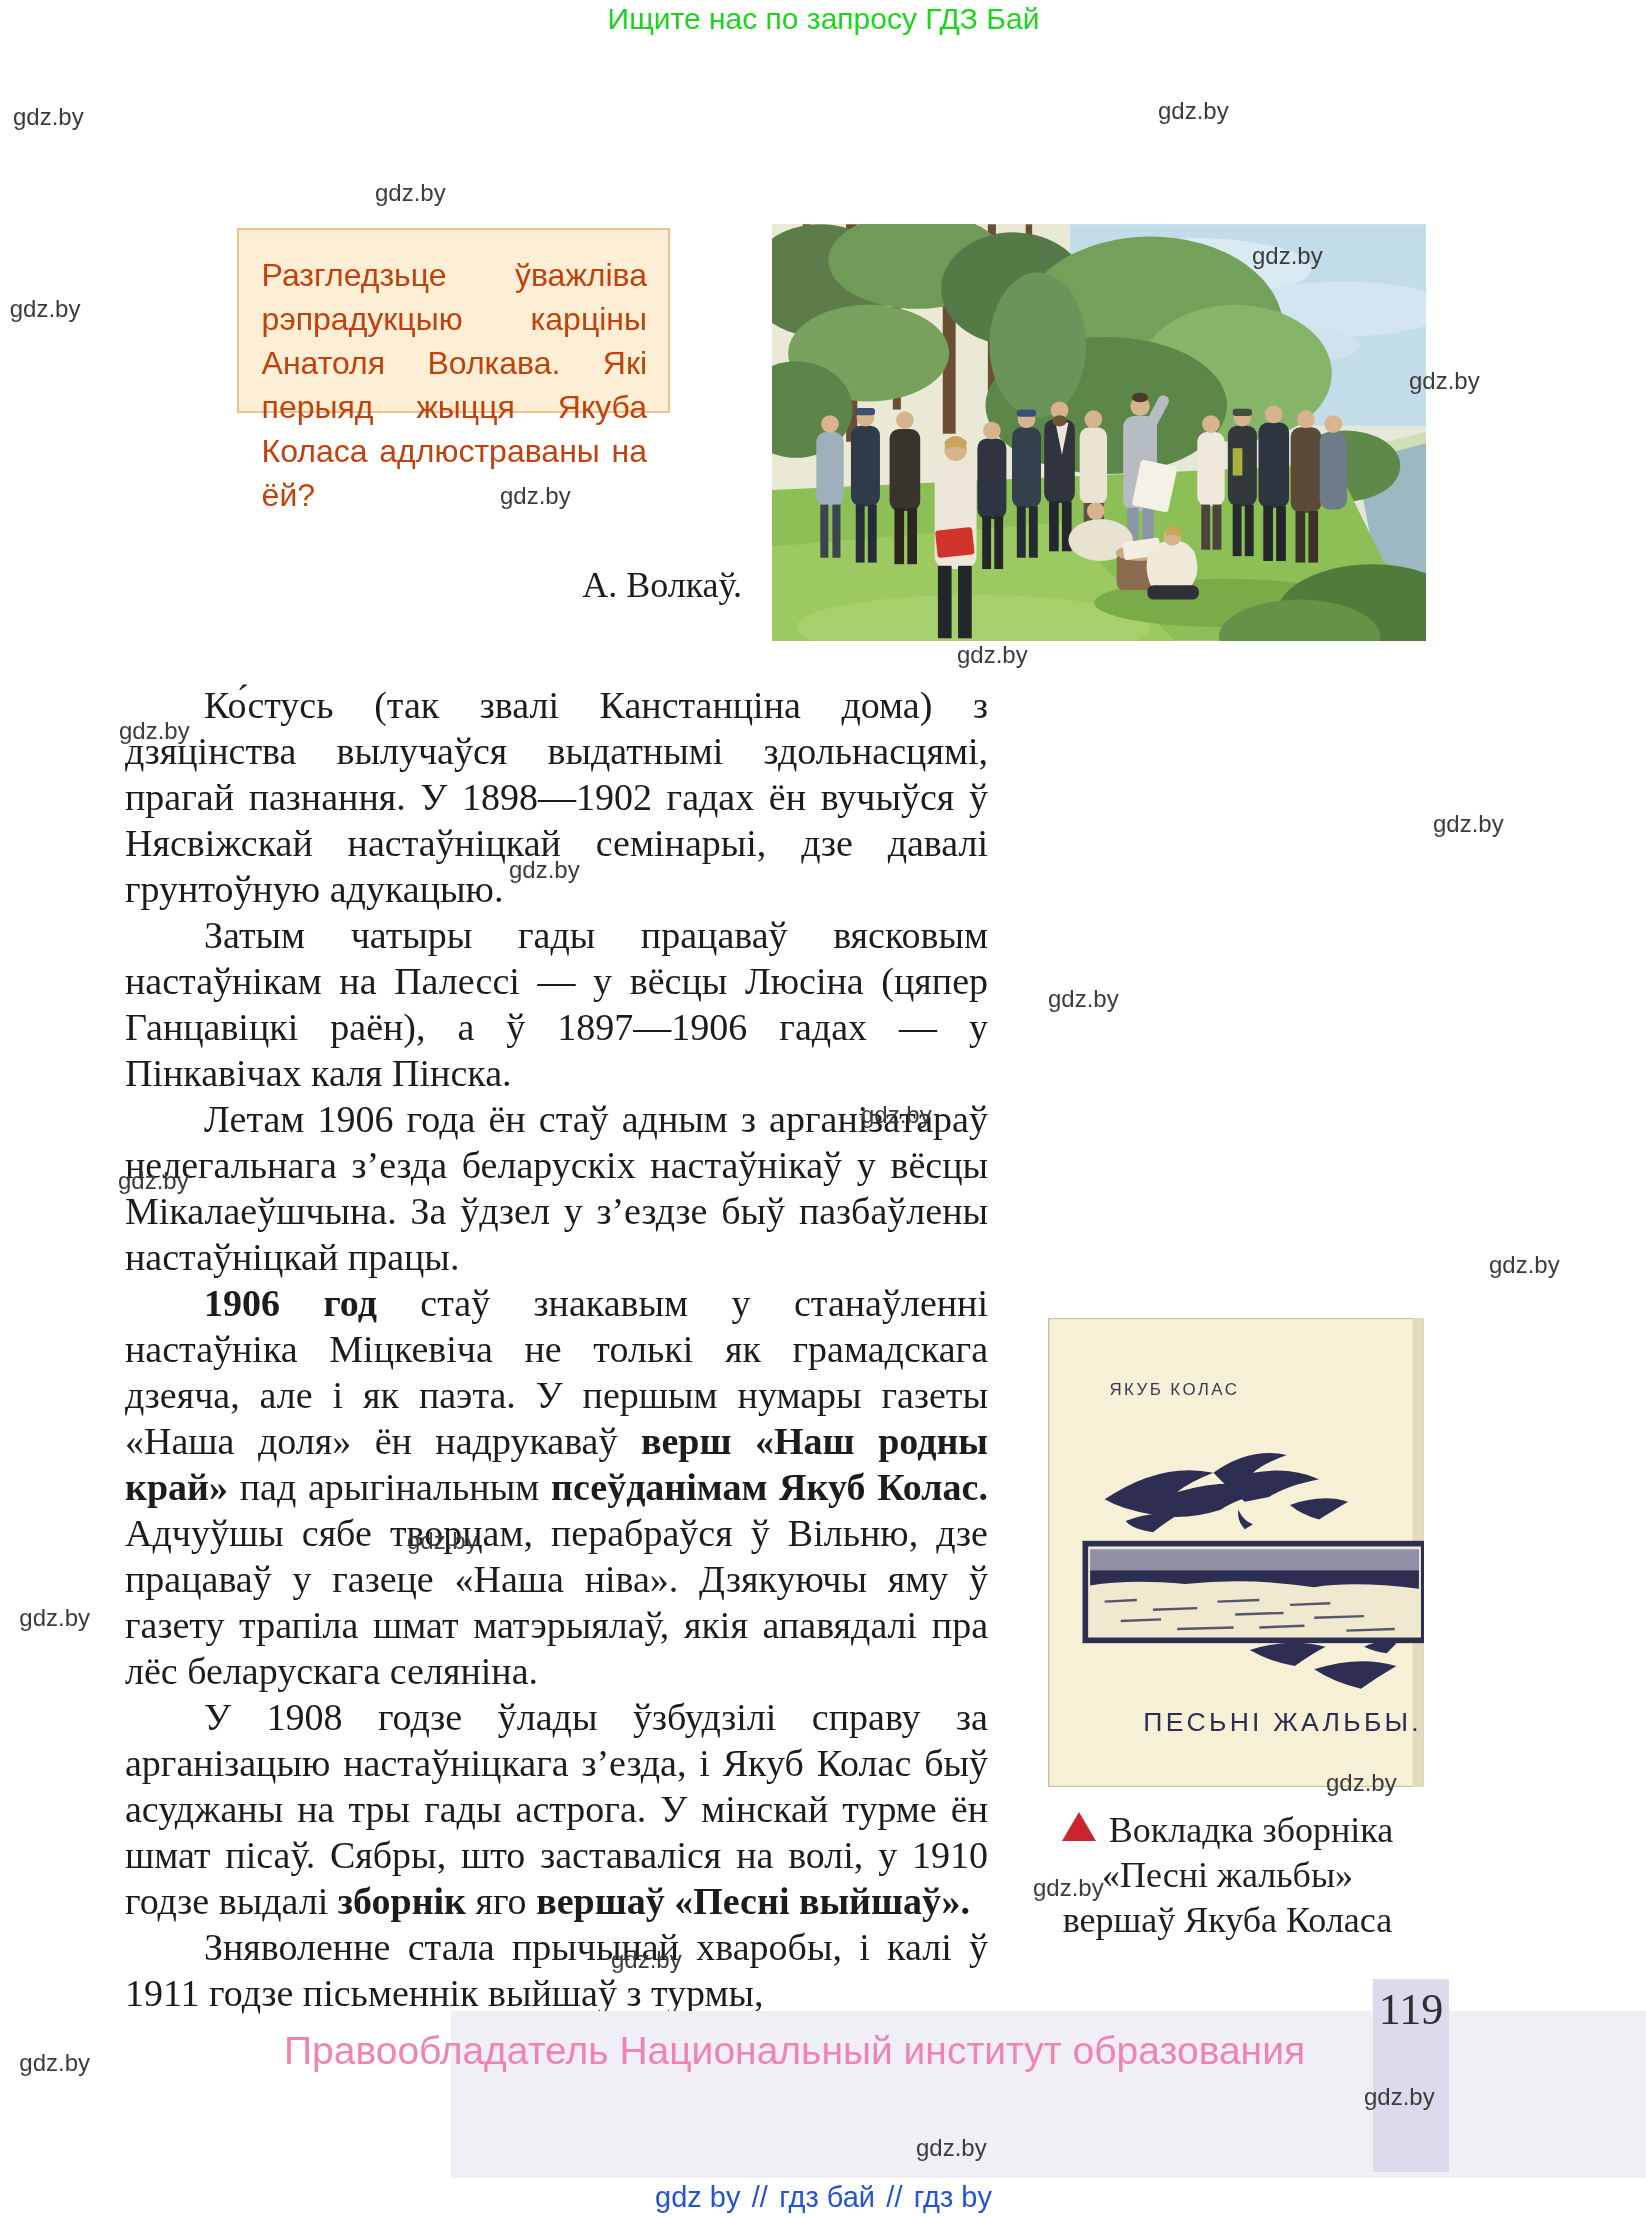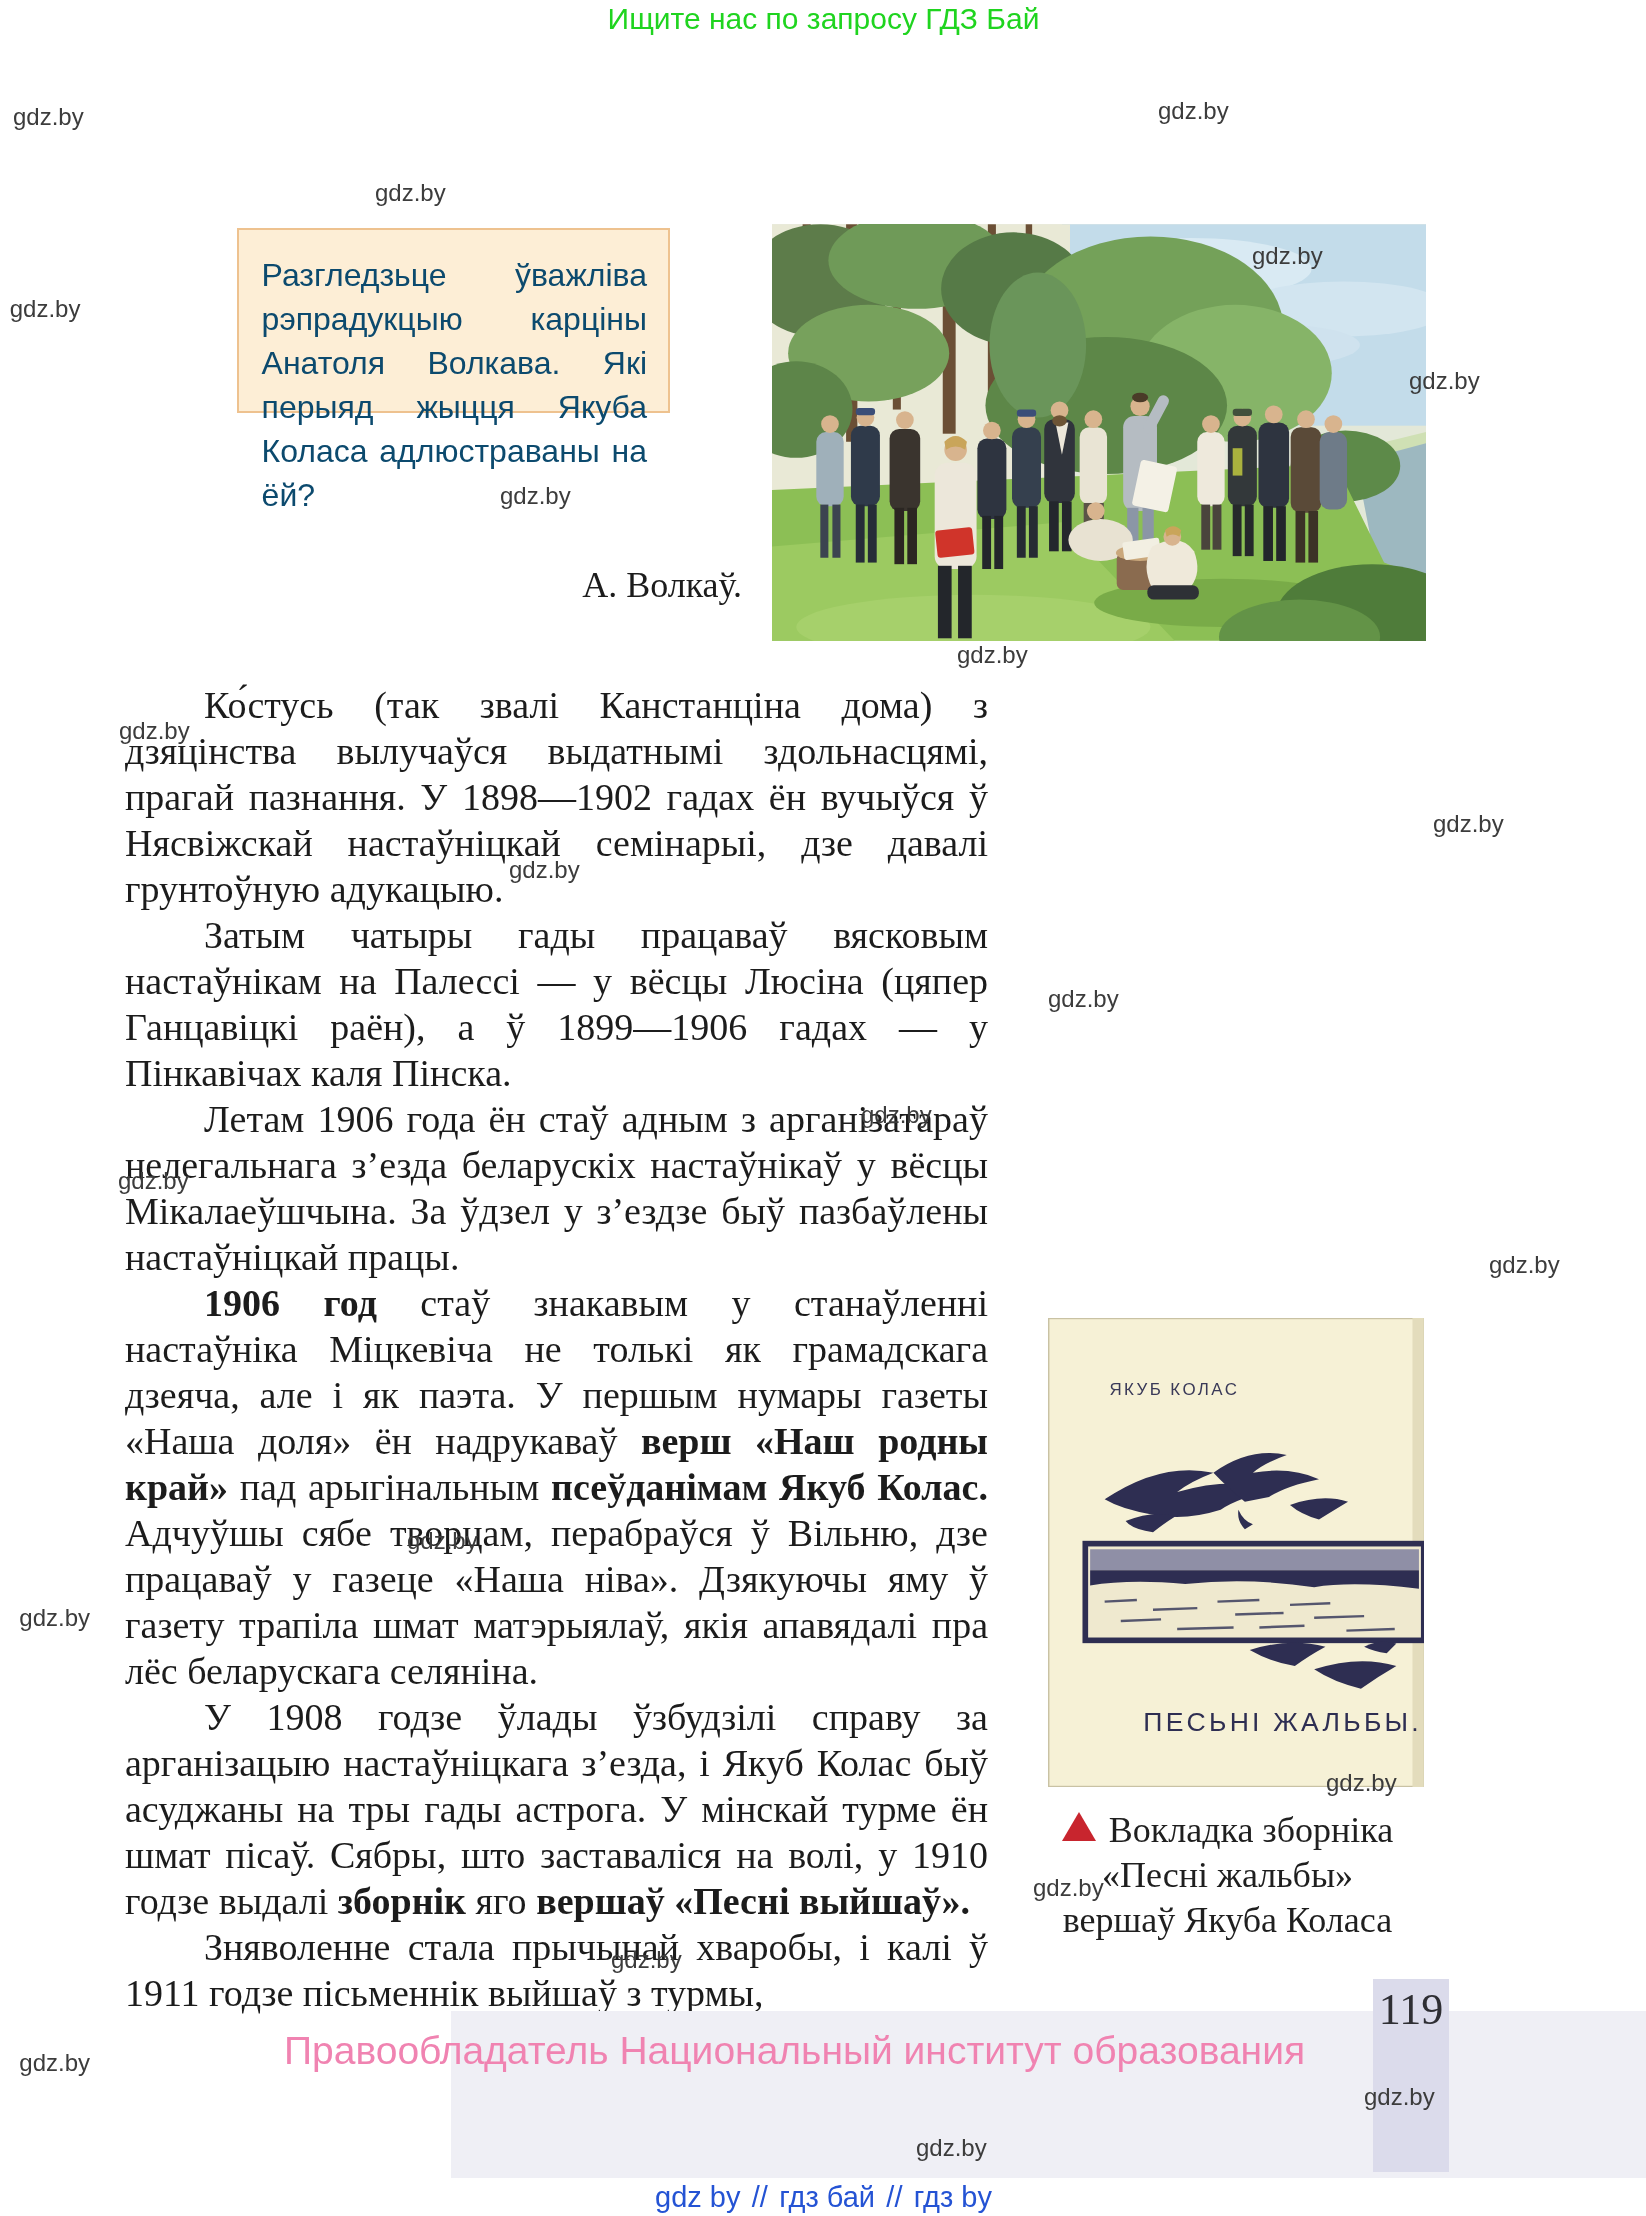--- a/index.html
+++ b/index.html
@@ -4,21 +4,21 @@
 <style>
   html,body{margin:0;padding:0;background:#888;}
   .page{position:relative;width:1647px;height:2216px;background:#ffffff;overflow:hidden;
         font-family:"Liberation Serif",serif;color:#1c1c1c;}
   .promo{position:absolute;top:1.6px;left:0;right:0;text-align:center;
          font-family:"Liberation Sans",sans-serif;font-size:30px;color:#1fd41f;}
   .wm{position:absolute;font-family:"Liberation Sans",sans-serif;font-size:24px;color:#3c3c3c;z-index:40;white-space:nowrap;}
   .task-box{position:absolute;left:237px;top:228px;width:433px;height:185px;box-sizing:border-box;
             background:#fdeed6;border:2.4px solid #eec28f;padding:22.6px 21px 14.5px 22.6px;
             font-family:"Liberation Sans",sans-serif;font-size:32px;line-height:44px;
-            color:#0c4a6e;text-align:justify;hyphens:manual;}
+            color:#c2410c;text-align:justify;hyphens:manual;}
   .painting{position:absolute;left:772px;top:224px;width:654px;height:417px;}
   .painting-caption{position:absolute;left:226px;top:564px;width:516px;text-align:right;
                     font-size:36px;line-height:43px;}
   .painting-caption .author{}
   .tri-right{display:inline-block;width:0;height:0;border-top:17px solid transparent;
              border-bottom:17px solid transparent;border-left:27px solid #c8252e;
              margin-left:14.5px;vertical-align:-5.6px;}
   .body-text{position:absolute;left:125px;top:682px;width:1318px;font-size:38px;
              line-height:46px;text-align:justify;hyphens:manual;}
   .body-text p{margin:0;text-indent:79px;}
@@ -246,21 +246,21 @@
       <figcaption class="cover-caption">
         <div>
           <span class="tri-up"></span><span>Вокладка зборніка</span>
         </div>
         <div>«Песні жальбы»</div>
         <div>вершаў Якуба Коласа</div>
       </figcaption>
     </figure>
     <div>
         <p><span>Ко́стусь (так звалі Канстанціна дома) з дзяцінства вылучаўся выдатнымі здольнасцямі, прагай пазнання. У 1898—1902 гадах ён вучыўся ў Нясвіжскай настаўніцкай семінарыі, дзе давалі грунтоў­ную адукацыю.</span></p>
-        <p><span>Затым чатыры гады працаваў вясковым настаўнікам на Палес­сі — у вёсцы Люсіна (цяпер Ганцавіцкі раён), а ў 1899—1906 гадах — у Пінкавічах каля Пінска.</span></p>
+        <p><span>Затым чатыры гады працаваў вясковым настаўнікам на Палес­сі — у вёсцы Люсіна (цяпер Ганцавіцкі раён), а ў 1897—1906 гадах — у Пінкавічах каля Пінска.</span></p>
         <p><span>Летам 1906 года ён стаў адным з арганізатараў нелегальнага з’ез­да беларускіх настаўнікаў у вёсцы Мікалаеўшчына. За ўдзел у з’ездзе быў пазбаўлены настаўніцкай працы.</span></p>
         <p><b>1906 год</b><span> стаў знакавым у станаўленні настаўніка Міцкевіча не толькі як грамадскага дзеяча, але і як паэта. У першым нумары газеты «Наша доля» ён надрукаваў </span><b>верш «Наш родны край»</b><span> пад арыгінальным </span><b>псеўданімам Якуб Колас.</b><span> Адчуўшы сябе творцам, перабраўся ў Віль­ню, дзе працаваў у газеце «Наша ніва». Дзя­куючы яму ў газету трапіла шмат матэрыя­лаў, якія апавядалі пра лёс беларускага селяніна.</span></p>
         <p><span>У 1908 годзе ўлады ўзбудзілі справу за арганізацыю настаўніцкага з’езда, і Якуб Колас быў асуджаны на тры гады астрога. У мінскай турме ён шмат пісаў. Сябры, што заставаліся на волі, у 1910 годзе выдалі </span><b>збор­нік</b><span> яго </span><b>вершаў «Песні выйшаў».</b></p>
         <p><span>Зняволенне стала прычынай хваробы, і калі ў 1911 годзе пісьменнік выйшаў з турмы,</span></p>
       </div>
   </div>
 
   <div class="footer-band"></div>
   <div class="page-bar"></div>
   <div class="page-number">119</div>

